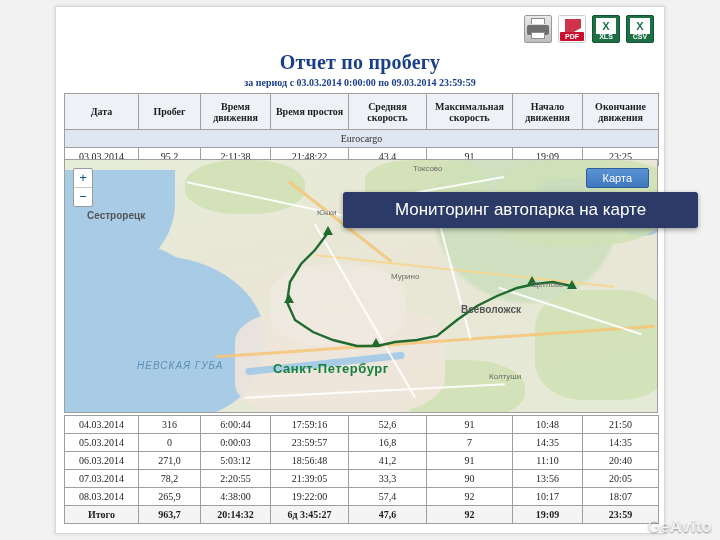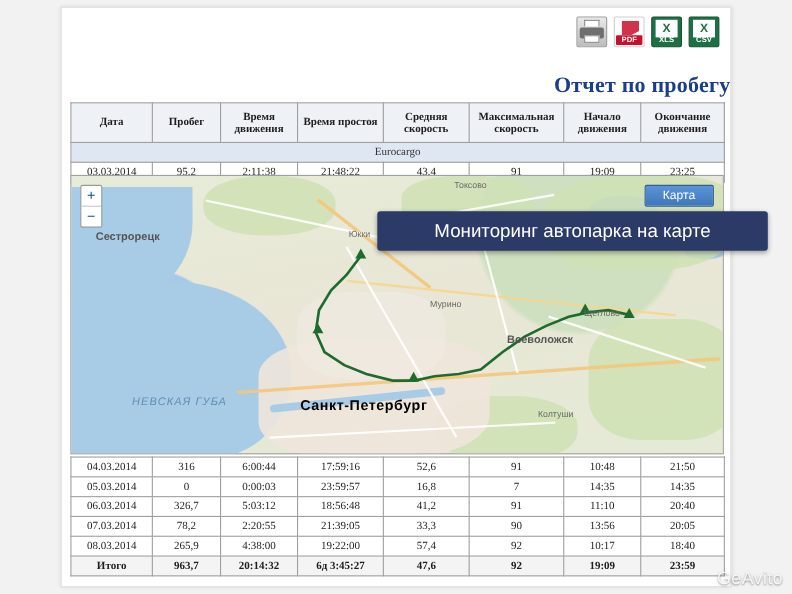--- a/index.html
+++ b/index.html
@@ -85,27 +85,26 @@
   }
   .exp-xls .x-lbl {
     position:absolute; bottom: 1px; left: 0; right: 0;
     text-align: center; font-size: 7px; line-height: 9px; color:#fff;
   }
 
   
   .title {
     position: absolute;
     left: 0; right: 0; top: 44px;
-    text-align: right;
+    text-align: center;
     font-family: "Liberation Serif", serif;
     font-size: 20px;
     font-weight: bold;
     color: #1a3e8c;
     letter-spacing: .2px;
-    margin-top: 16px;
   }
   .subtitle {
     position: absolute;
     left: 0; right: 0; top: 70px;
     text-align: center;
     font-size: 10px;
     font-weight: bold;
     color: #1a3e8c;
   }
 
@@ -230,21 +229,21 @@
   }
   .map-label {
     position: absolute;
     font-family: "Liberation Sans", sans-serif;
     color: #5a5a5a;
     white-space: nowrap;
   }
   .lbl-city {
     font-size: 13px;
     font-weight: bold;
-    color: #000000;
+    color: #15803d;
     letter-spacing: .5px;
   }
   .lbl-town { font-size: 10px; font-weight: bold; color: #555; }
   .lbl-small { font-size: 8px; color: #6b6b6b; }
   .lbl-water {
     font-size: 10px; color: #5f8fb5; font-style: italic;
     letter-spacing: 1px;
   }
 
   .zoom-ctl {
@@ -301,21 +300,21 @@
 
   .watermark {
     position: absolute;
     right: 8px; bottom: 4px;
     font-family: "Liberation Sans", sans-serif;
     font-size: 16px;
     color: rgba(255,255,255,.85);
     text-shadow: 0 1px 2px rgba(0,0,0,.45);
     letter-spacing: .5px;
   }
-  .watermark b { font-weight: normal; text-align: right; }
+  .watermark b { font-weight: bold; text-align: right; }
 </style>
 </head>
 <body>
 
 <div class="page">
   <div class="sheet">
 
     <div class="export-row">
       <div class="exp-ico exp-printer">
         <span class="pr-top"></span>
@@ -330,20 +329,21 @@
         <span class="x-top">X</span>
         <span class="x-lbl">XLS</span>
       </div>
       <div class="exp-ico exp-xls">
         <span class="x-top">X</span>
         <span class="x-lbl">CSV</span>
       </div>
     </div>
 
     <div class="title">Отчет по пробегу</div>
+    <div class="subtitle">за период с 03.03.2014 0:00:00 по 09.03.2014 23:59:59</div>
 
     <div class="tbl-wrap">
       <table class="report">
         <colgroup>
           <col style="width:74px">
             <col style="width:62px">
             <col style="width:70px">
             <col style="width:78px">
           <col style="width:78px">
             <col style="width:86px">
@@ -415,21 +415,21 @@
       <div class="marker" style="left:502px; top:120px;"></div>
 
       <div class="map-label lbl-city" style="left:208px;top:201px">Санкт-Петербург</div>
       <div class="map-label lbl-town" style="left:396px;top:144px">Всеволожск</div>
       <div class="map-label lbl-town" style="left:22px;top:50px">Сестрорецк</div>
       <div class="map-label lbl-small" style="left:252px;top:48px">Юкки</div>
       <div class="map-label lbl-small" style="left:326px;top:112px">Мурино</div>
       <div class="map-label lbl-small" style="left:466px;top:120px">Щеглово</div>
       <div class="map-label lbl-small" style="left:348px;top:4px">Токсово</div>
       <div class="map-label lbl-small" style="left:424px;top:212px">Колтуши</div>
-      <div class="map-label lbl-water" style="left:55px;top:200px">НЕВСКАЯ ГУБА</div>
+      <div class="map-label lbl-water" style="left:72px;top:200px">НЕВСКАЯ ГУБА</div>
 
       <div class="zoom-ctl">
         <div>+</div>
         <div class="zsep"></div>
         <div>−</div>
       </div>
       <div class="map-btn">Карта</div>
     </div>
 
     <div class="banner">
@@ -464,21 +464,21 @@
             <td>0</td>
             <td>0:00:03</td>
             <td>23:59:57</td>
             <td>16,8</td>
             <td>7</td>
             <td>14:35</td>
             <td>14:35</td>
           </tr>
           <tr class="data">
             <td>06.03.2014</td>
-            <td>326,7</td>
+            <td>271,0</td>
             <td>5:03:12</td>
             <td>18:56:48</td>
             <td>41,2</td>
             <td>91</td>
             <td>11:10</td>
             <td>20:40</td>
           </tr>
           <tr class="data">
             <td>07.03.2014</td>
             <td>78,2</td>
@@ -490,21 +490,21 @@
             <td>20:05</td>
           </tr>
           <tr class="data">
             <td>08.03.2014</td>
             <td>265,9</td>
             <td>4:38:00</td>
             <td>19:22:00</td>
             <td>57,4</td>
             <td>92</td>
             <td>10:17</td>
-            <td>18:40</td>
+            <td>18:07</td>
           </tr>
           <tr class="total">
             <td>Итого</td>
             <td>963,7</td>
             <td>20:14:32</td>
             <td>6д 3:45:27</td>
             <td>47,6</td>
             <td>92</td>
             <td>19:09</td>
             <td>23:59</td>

